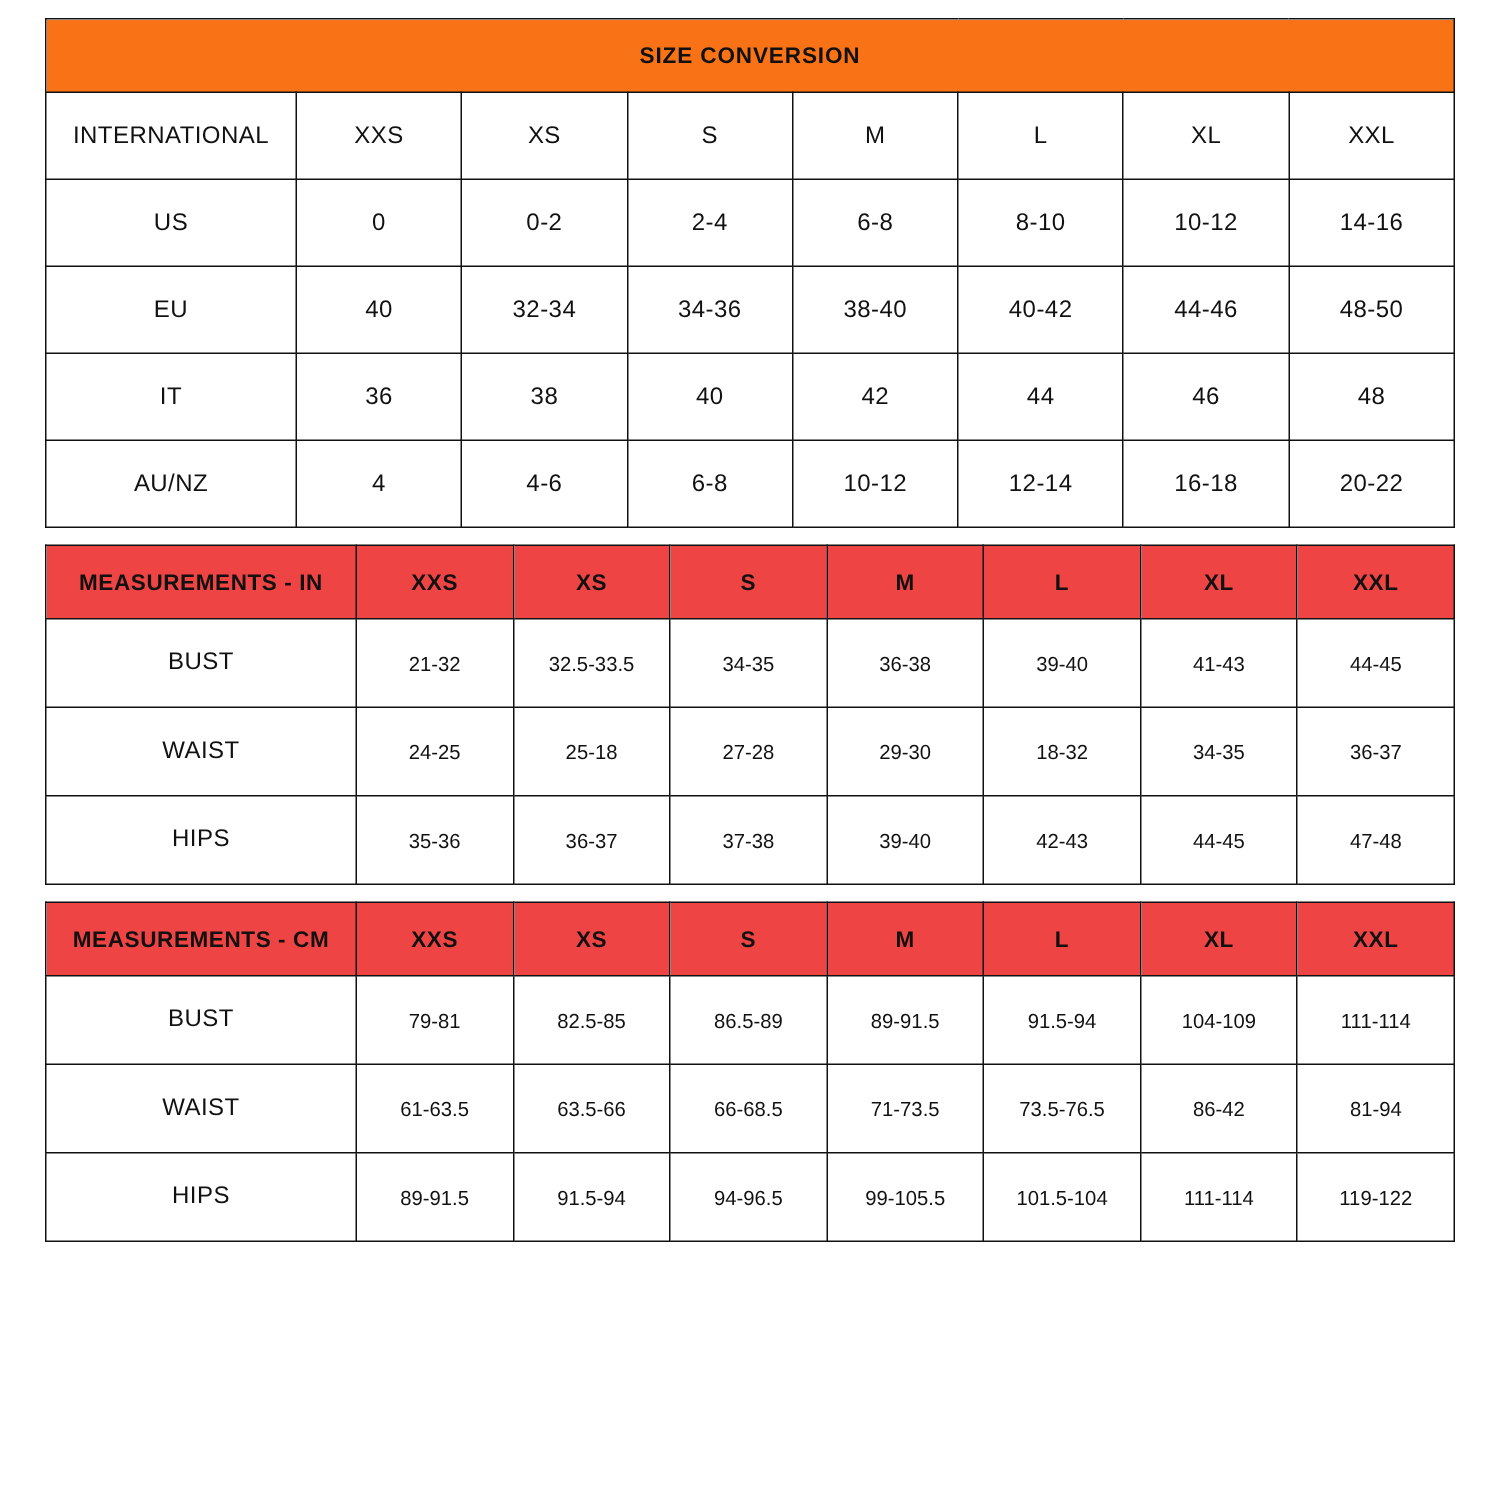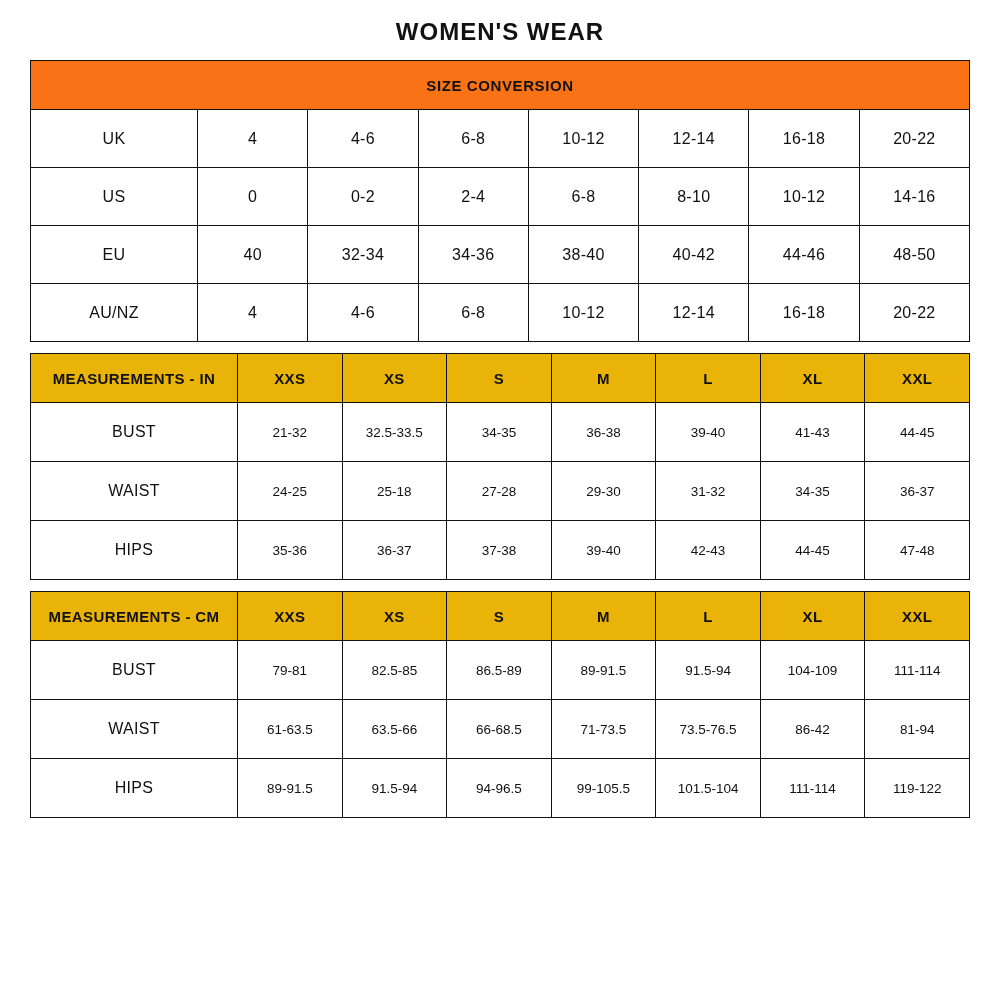--- a/index.html
+++ b/index.html
@@ -36,62 +36,61 @@
     font-size: 15px;
     letter-spacing: 0.6px;
     height: 48px;
   }
   
   .tbl-size td { font-size: 16px; height: 57px; letter-spacing: 0.3px; }
   .tbl-size .c-label { width: 167px; }
   
   .tbl-meas .c-label { width: 207px; }
   .tbl-meas th.size-head {
-    background: #eab308;
+    background: #ef4444;
     font-weight: bold;
     font-size: 15px;
     height: 48px;
     letter-spacing: 0.4px;
   }
   .tbl-meas td.rowlab { font-size: 16px; letter-spacing: 0.3px; }
   .tbl-meas td { font-size: 13.5px; height: 58px; margin-left: 35px; }
 </style>
 </head>
 <body>
 
 <div class="page">
 
-  <div class="page-title">WOMEN'S WEAR</div>
 
   <table class="tbl-size">
     <colgroup>
         <col class="c-label">
         <col>
         <col>
         <col>
         <col>
         <col>
         <col>
         <col>
       </colgroup>
     <thead>
       <tr>
         <th class="banner" colspan="8">SIZE CONVERSION</th>
       </tr>
     </thead>
     <tbody>
       <tr>
-        <td>UK</td>
-        <td>4</td>
-        <td>4-6</td>
-        <td>6-8</td>
-        <td>10-12</td>
-        <td>12-14</td>
-        <td>16-18</td>
-        <td>20-22</td>
+        <td>INTERNATIONAL</td>
+        <td>XXS</td>
+        <td>XS</td>
+        <td>S</td>
+        <td>M</td>
+        <td>L</td>
+        <td>XL</td>
+        <td>XXL</td>
       </tr>
       <tr>
         <td>US</td>
         <td>0</td>
         <td>0-2</td>
         <td>2-4</td>
         <td>6-8</td>
         <td>8-10</td>
         <td>10-12</td>
         <td>14-16</td>
@@ -100,20 +99,30 @@
         <td>EU</td>
         <td>40</td>
         <td>32-34</td>
         <td>34-36</td>
         <td>38-40</td>
         <td>40-42</td>
         <td>44-46</td>
         <td>48-50</td>
       </tr>
       <tr>
+        <td>IT</td>
+        <td>36</td>
+        <td>38</td>
+        <td>40</td>
+        <td>42</td>
+        <td>44</td>
+        <td>46</td>
+        <td>48</td>
+      </tr>
+      <tr>
         <td>AU/NZ</td>
         <td>4</td>
         <td>4-6</td>
         <td>6-8</td>
         <td>10-12</td>
         <td>12-14</td>
         <td>16-18</td>
         <td>20-22</td>
       </tr>
     </tbody>
@@ -152,21 +161,21 @@
         <td>39-40</td>
         <td>41-43</td>
         <td>44-45</td>
       </tr>
       <tr>
         <td class="rowlab">WAIST</td>
         <td>24-25</td>
         <td>25-18</td>
         <td>27-28</td>
         <td>29-30</td>
-        <td>31-32</td>
+        <td>18-32</td>
         <td>34-35</td>
         <td>36-37</td>
       </tr>
       <tr>
         <td class="rowlab">HIPS</td>
         <td>35-36</td>
         <td>36-37</td>
         <td>37-38</td>
         <td>39-40</td>
         <td>42-43</td>

